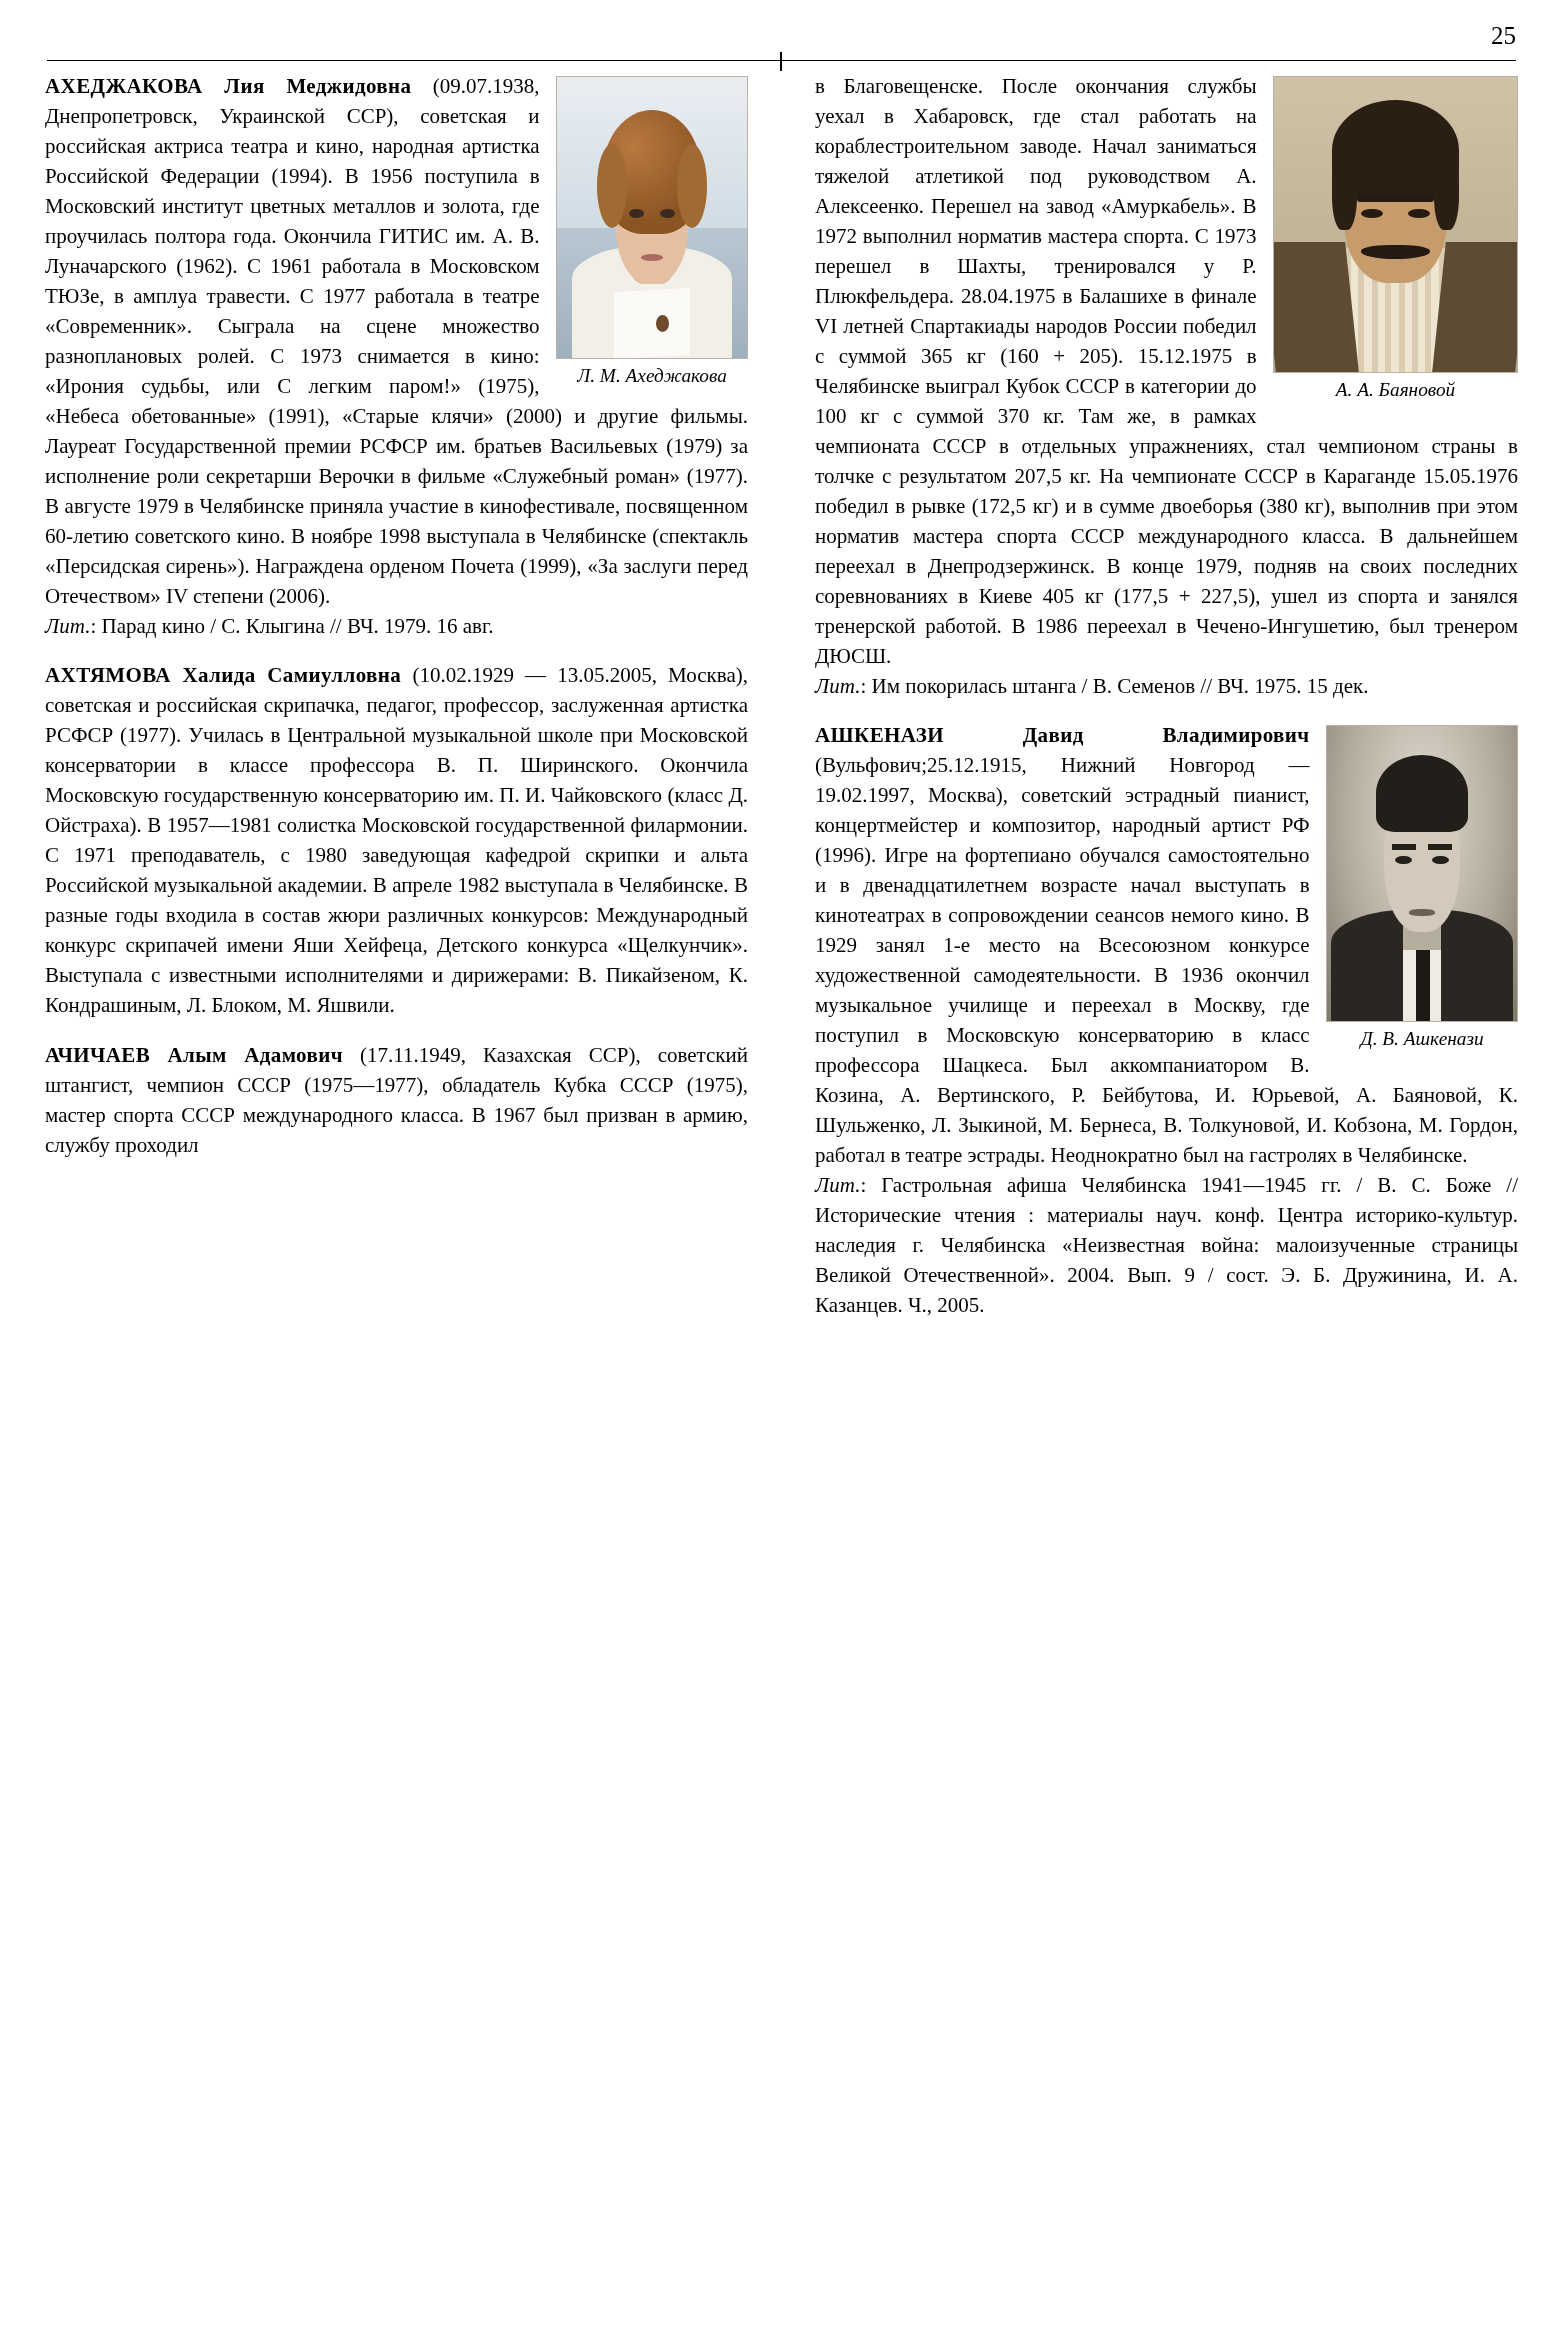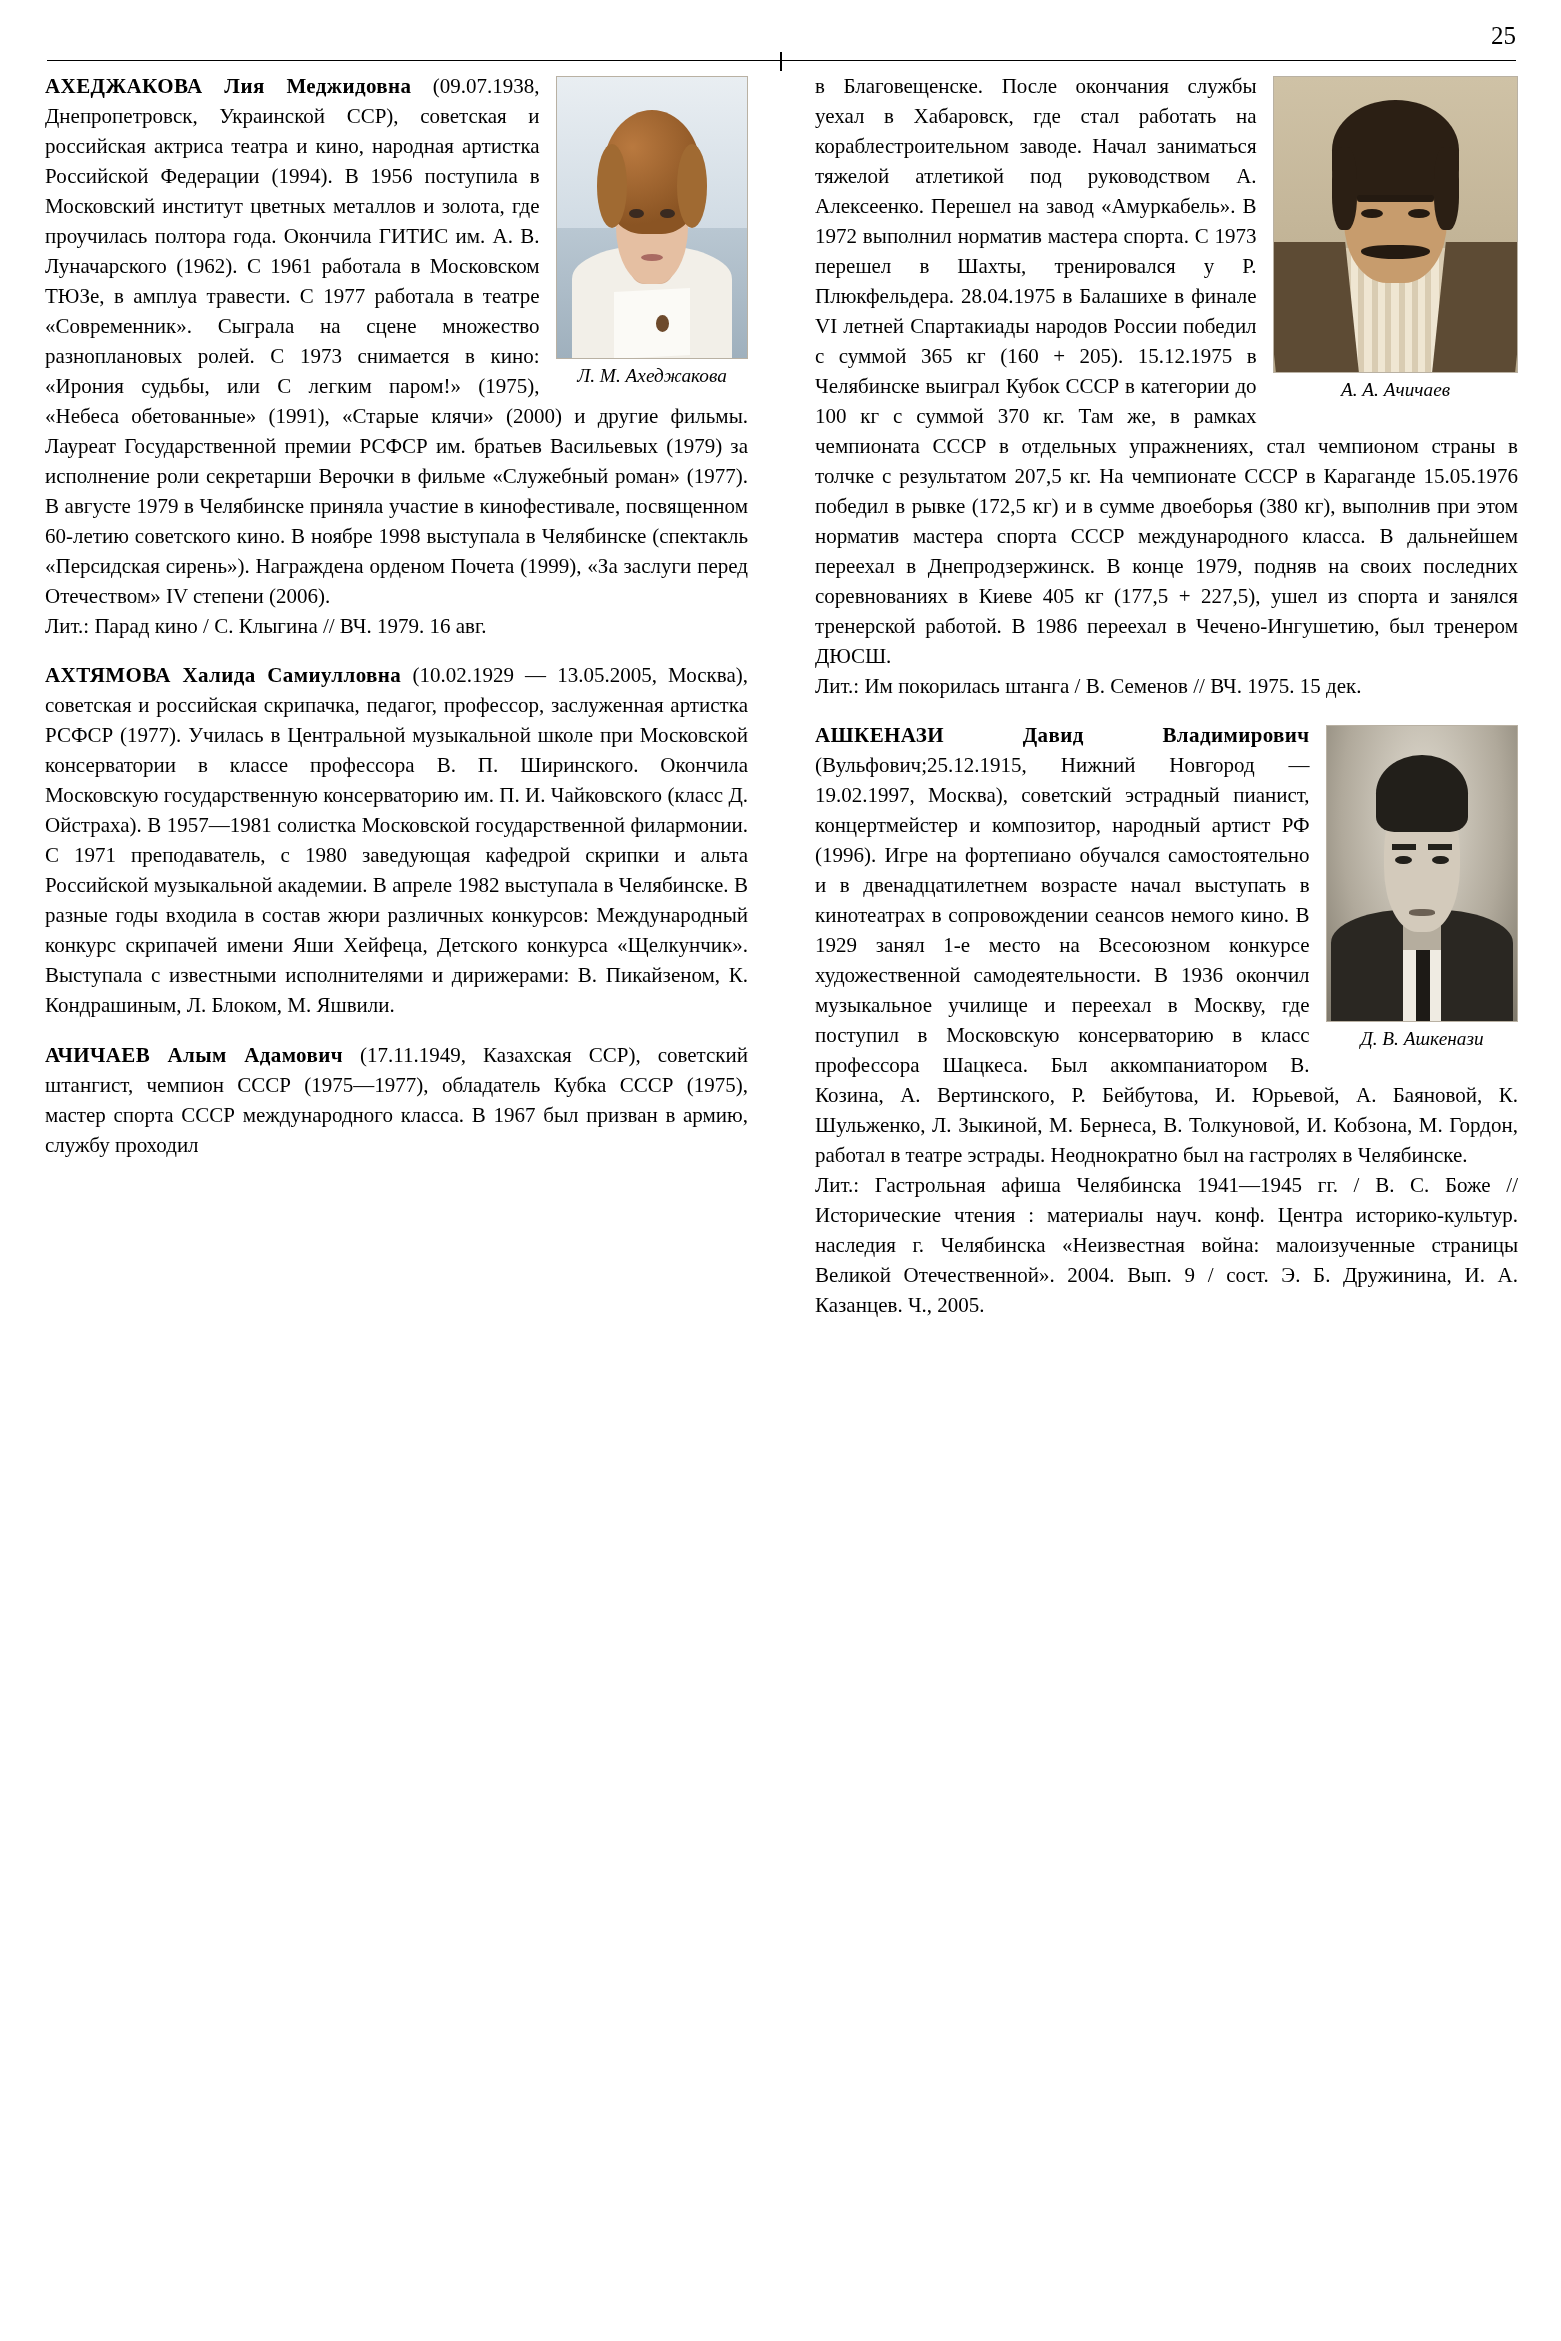--- a/index.html
+++ b/index.html
@@ -81,20 +81,21 @@
     hyphens: manual;
     margin: 0 0 0 0;
   }
   .entry + .entry { margin-top: 19.3px; }
   .hw {
     font-weight: bold;
     letter-spacing: 0.4px;
     margin-top: 24px;
   }
   .lit-label {
+    font-style: italic;
   }
 
   
   .fig-right {
     float: right;
     margin: 4.5px 0 3px 16.4px;
     width: 192px;
   }
   .fig-right.w-wide { width: 245px; }
   .figcap {
@@ -243,21 +244,21 @@
             <div class="neck"></div>
             <div class="face"></div>
             <div class="hair"></div>
             <div class="sideL"></div>
               <div class="sideR"></div>
             <div class="brow"></div>
             <div class="eyeL"></div>
               <div class="eyeR"></div>
             <div class="must"></div>
           </div>
-          <div class="figcap">А. А. Ачичаев</div>
+          <div class="figcap">А. А. Баяновой</div>
         </div>
         <span>в Благовещенске. После окончания службы уехал в Хабаровск, где стал работать на кораблестроительном заводе. Начал заниматься тяжелой атлетикой под руководством А. Алексеенко. Перешел на завод «Амуркабель». В 1972 выполнил норматив мастера спорта. С 1973 перешел в Шахты, тренировался у Р. Плюкфельдера. 28.04.1975 в Балашихе в финале VI летней Спартакиады народов России победил с суммой 365 кг (160 + 205). 15.12.1975 в Челябинске выиграл Кубок СССР в категории до 100 кг с суммой 370 кг. Там же, в рамках чемпионата СССР в отдельных упражнениях, стал чемпионом страны в толчке с результатом 207,5 кг. На чемпионате СССР в Караганде 15.05.1976 победил в рывке (172,5 кг) и в сумме двоеборья (380 кг), выполнив при этом норматив мастера спорта СССР международного класса. В дальнейшем переехал в Днепродзержинск. В конце 1979, подняв на своих последних соревнованиях в Киеве 405 кг (177,5 + 227,5), ушел из спорта и занялся тренерской работой. В 1986 переехал в Чечено-Ингушетию, был тренером ДЮСШ.</span>
         <br>
         <span class="lit-label">Лит.</span><span>: Им покорилась штанга / В. Семенов // ВЧ. 1975. 15 дек.</span>
         <div class="clear"></div>
       </div>
 
       <div class="entry">
         <div class="fig-right">
           <div class="photo ph ph4">

